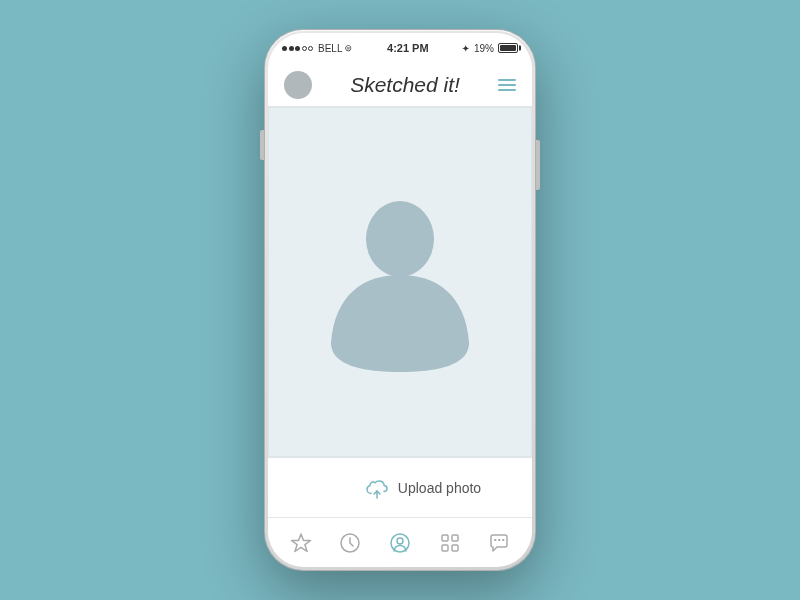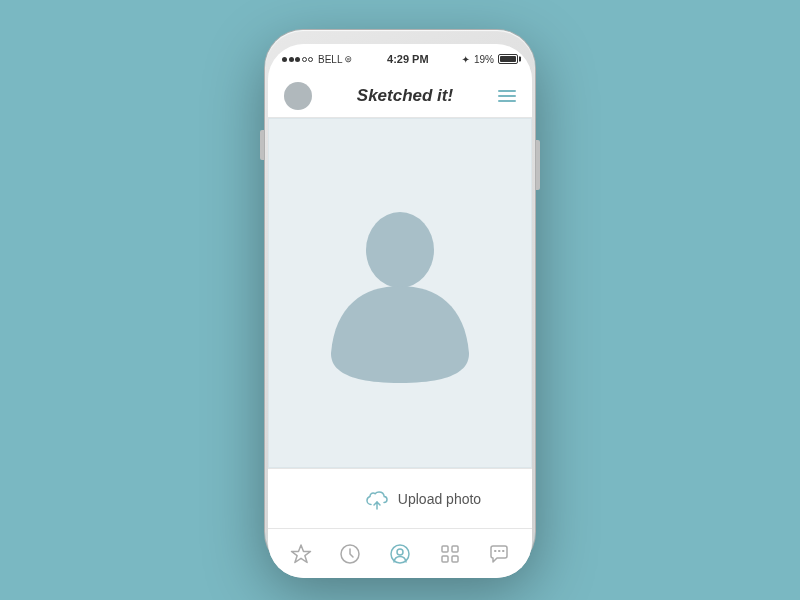--- a/index.html
+++ b/index.html
@@ -29,21 +29,20 @@
     }
 
     .phone-inner {
       width: 100%;
       height: 100%;
       background: #f0f0f0;
       border-radius: 36px;
       overflow: hidden;
       display: flex;
       flex-direction: column;
-      margin-top: 11px;
     }
 
     
     .phone-outer::before {
       content: '';
       position: absolute;
       left: -5px;
       top: 100px;
       width: 4px;
       height: 30px;
@@ -158,23 +157,23 @@
     }
 
     .nav-avatar {
       width: 28px;
       height: 28px;
       border-radius: 50%;
       background: #b0b8bc;
     }
 
     .nav-title {
-      font-size: 17px;
+      font-size: 21px;
       font-style: italic;
-      font-weight: 700;
+      font-weight: 400;
       color: #333;
     }
 
     .nav-menu {
       display: flex;
       flex-direction: column;
       gap: 3px;
       cursor: pointer;
     }
     .hamburger-line {
@@ -270,21 +269,21 @@
         <div class="signal-dots">
           <div class="signal-dot"></div>
           <div class="signal-dot"></div>
           <div class="signal-dot"></div>
           <div class="signal-dot empty"></div>
           <div class="signal-dot empty"></div>
         </div>
         <span>BELL</span>
         <span class="wifi-icon">⊜</span>
       </div>
-      <div class="status-time">4:29 PM</div>
+      <div class="status-time">4:21 PM</div>
       <div class="status-right">
         <span>✦</span>
         <span>19%</span>
         <div class="battery">
           <div class="battery-bar">
             <div class="battery-fill"></div>
           </div>
         </div>
       </div>
     </div>

